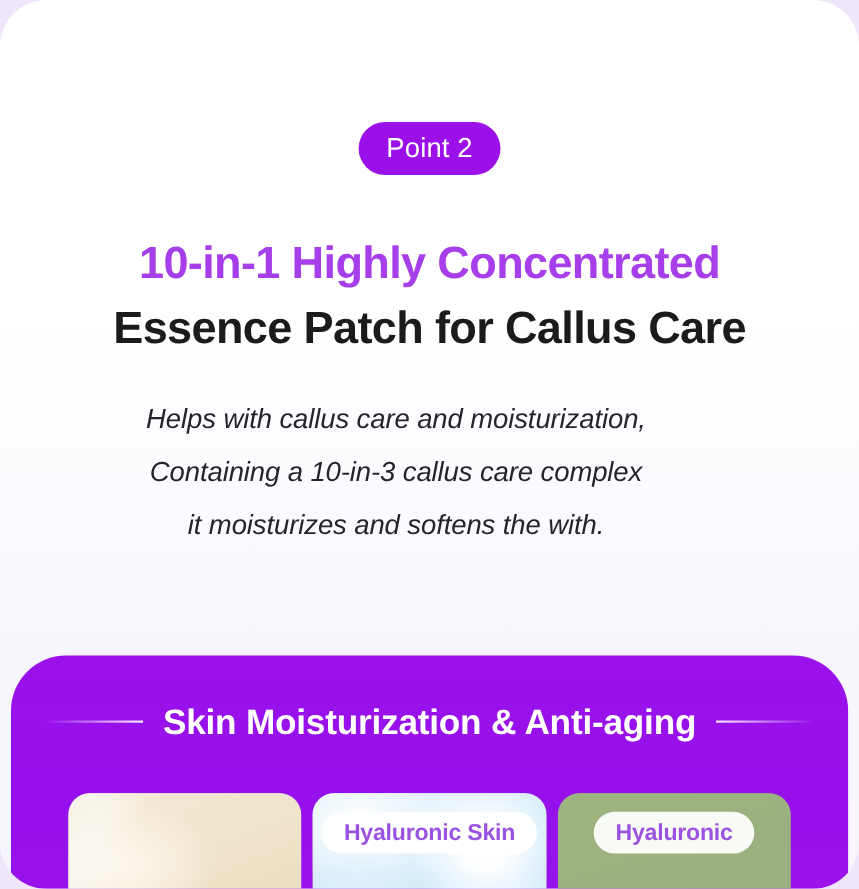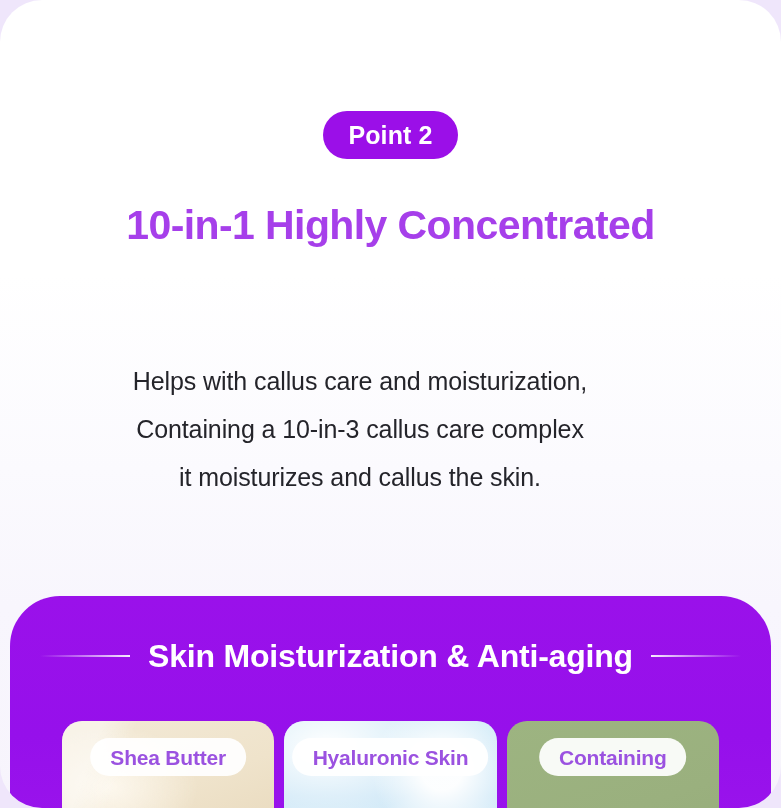--- a/index.html
+++ b/index.html
@@ -36,29 +36,29 @@
   .badge {
     display: inline-flex;
     align-items: center;
     justify-content: center;
     height: 48px;
     padding: 0 25px;
     border-radius: 999px;
     background: #9b0fe8;
     color: #ffffff;
     font-size: 25px;
-    font-weight: 700;
+    font-weight: 400;
     letter-spacing: .1px;
     line-height: 1;
   }
 
   
   .headline {
     position: absolute;
-    top: 196px;
+    top: 210px;
     left: 0;
     width: 781px;
     text-align: center;
   }
   .headline .line {
     display: block;
     font-size: 41px;
     font-weight: 700;
     line-height: 59px;
     letter-spacing: -0.6px;
@@ -67,20 +67,21 @@
   .headline .line-1 { color: #a63fea; }
   .headline .line-2 { color: #1b1b1b; }
 
   
   .body-copy {
     position: absolute;
     top: 357px;
     left: 0;
     width: 720px;
     text-align: center;
+    font-style: italic;
   }
   .body-copy .line {
     display: block;
     font-size: 25px;
     font-weight: 400;
     color: #24242a;
     line-height: 48px;
     letter-spacing: -0.1px;
     white-space: nowrap;
   }
@@ -223,49 +224,49 @@
 <body>
 
 <div class="page">
 
   <div class="badge-row">
     <span class="badge">Point 2</span>
   </div>
 
   <div class="headline">
     <span class="line line-1">10-in-1 Highly Concentrated</span>
+    <span class="line line-2">Essence Patch for Callus Care</span>
   </div>
 
   <div class="body-copy">
     <span class="line">Helps with callus care and moisturization,</span>
     <span class="line">Containing a 10-in-3 callus care complex</span>
-    <span class="line">it moisturizes and callus the skin.</span>
+    <span class="line">it moisturizes and softens the with.</span>
   </div>
 
   <div class="panel">
 
     <div class="panel-head">
       <span class="rule rule-left"></span>
       <span class="panel-title">Skin Moisturization &amp; Anti-aging</span>
       <span class="rule rule-right"></span>
     </div>
 
     <div class="cards">
 
       <div class="card">
         <span class="card-art art-shea"></span>
-        <span class="card-label">Shea Butter</span>
       </div>
 
       <div class="card">
         <span class="card-art art-hyal"></span>
         <span class="card-label">Hyaluronic Skin</span>
       </div>
 
       <div class="card">
         <span class="card-art art-pan"></span>
-        <span class="card-label">Containing</span>
+        <span class="card-label">Hyaluronic</span>
       </div>
 
     </div>
   </div>
 
 </div>
 
 </body></html>

